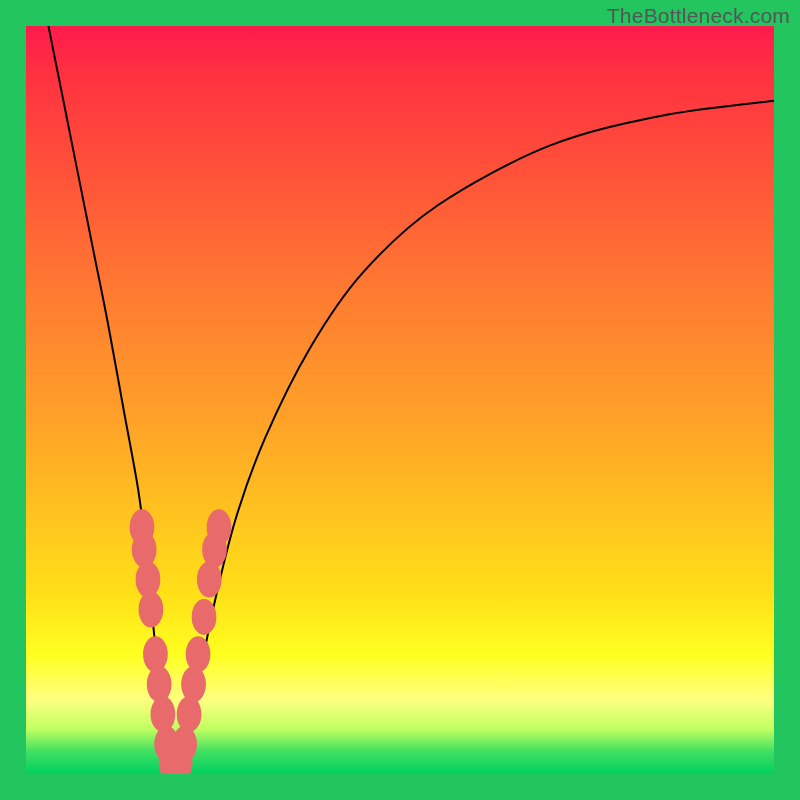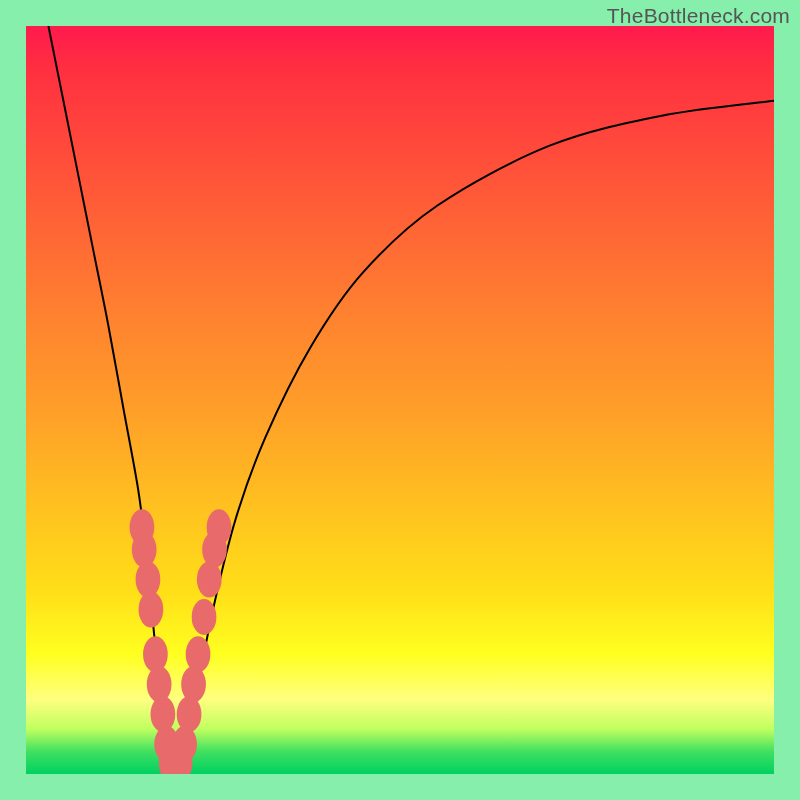--- a/index.html
+++ b/index.html
@@ -9,21 +9,21 @@
     height: 800px;
     overflow: hidden;
     background: #000;
     font-family: Arial, Helvetica, sans-serif;
   }
   .frame {
     position: absolute;
     top: 0; left: 0;
     width: 800px;
     height: 800px;
-    background: #86efac;
+    background: #22c55e;
   }
   .plot {
     position: absolute;
     top: 26px;
     left: 26px;
     width: 748px;
     height: 748px;
     
     background: linear-gradient(
       to bottom,

